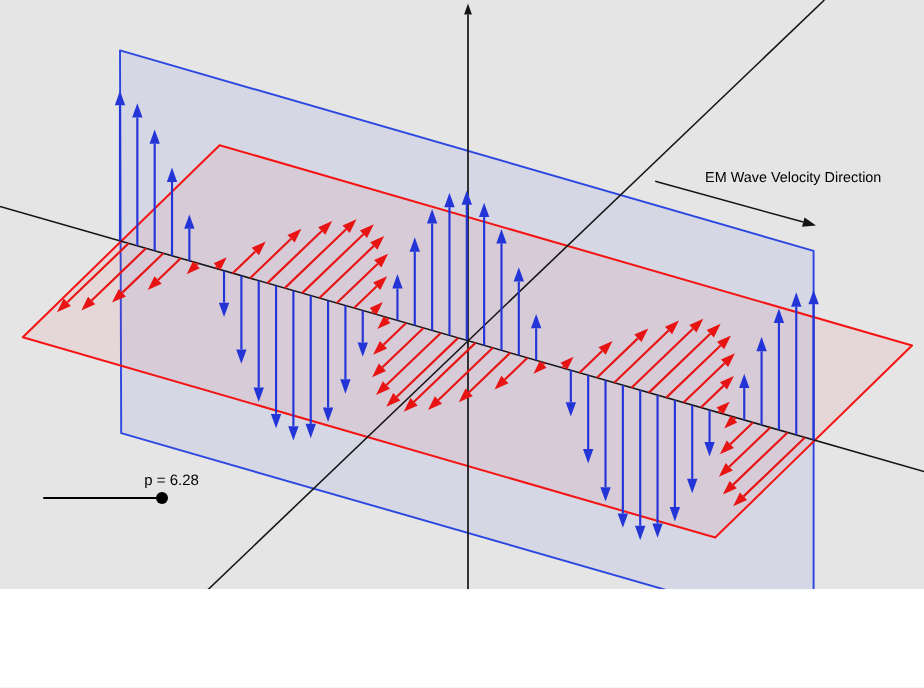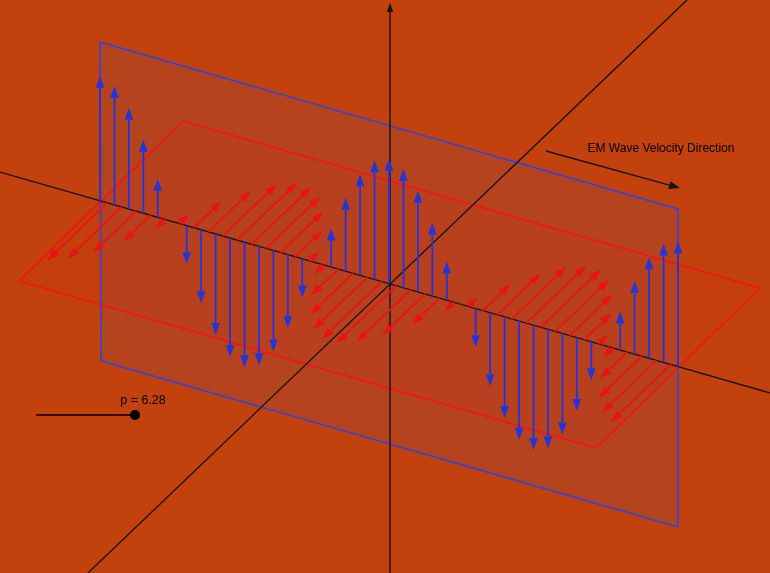--- a/index.html
+++ b/index.html
@@ -1,17 +1,17 @@
 <!DOCTYPE html>
 <html><head>
 <meta charset="utf-8">
 <style>
   html,body{margin:0;padding:0;background:#ffffff;}
   .stage{
-    width:770px;height:573px;position:relative;overflow:hidden;background:#c2410c;
+    width:770px;height:491px;position:relative;overflow:hidden;background:#e5e5e5;
     font-family:"Liberation Sans", sans-serif;
   }
   svg text{
     font-family:"Liberation Sans", sans-serif;
     fill:#000000;
   }
   .vel-label{font-size:12px;}
   .slider-label{font-size:12.5px;}
 </style>
 </head>

